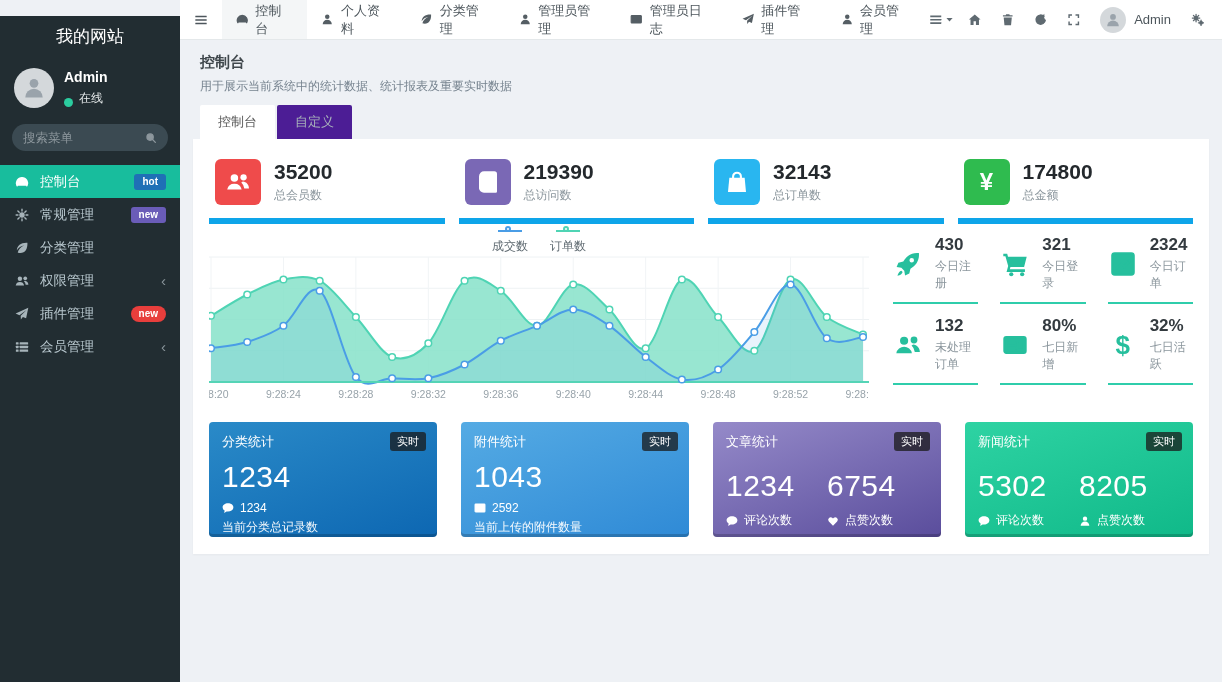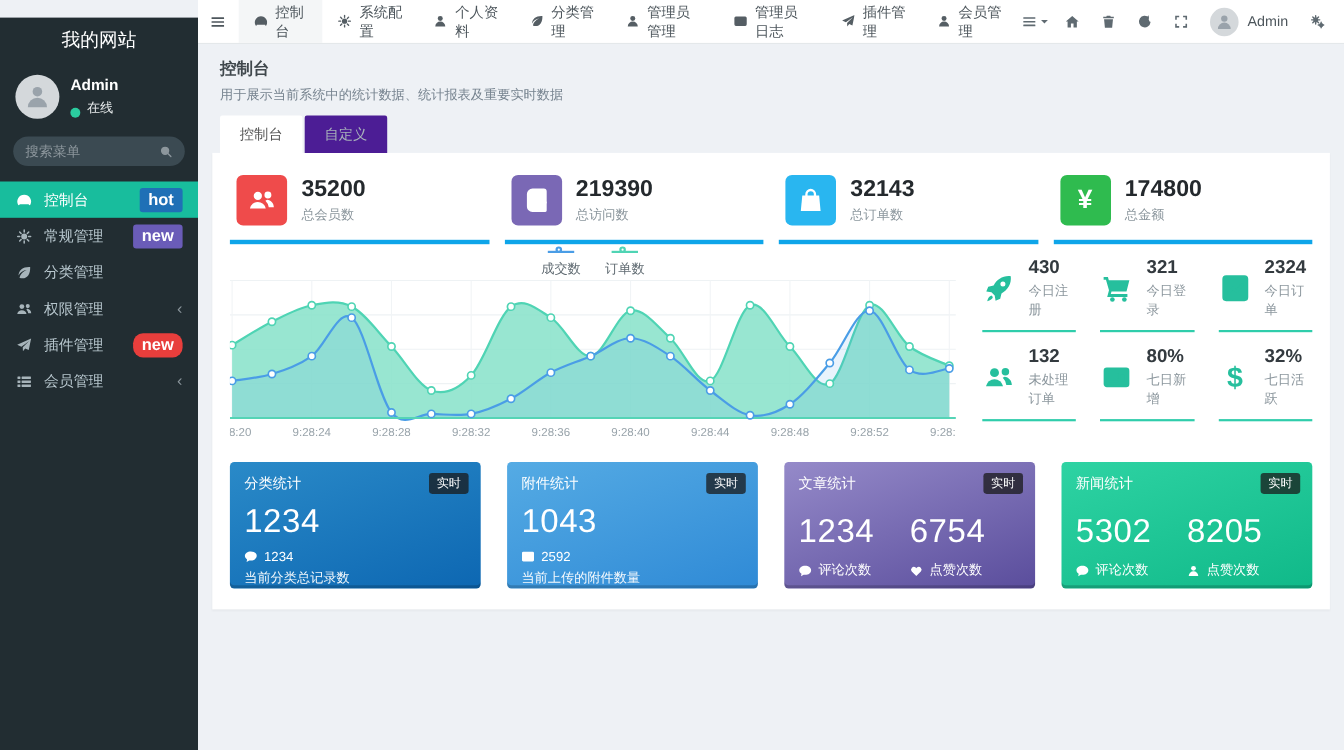--- a/index.html
+++ b/index.html
@@ -21,21 +21,21 @@
   .search-box { margin:4px 12px 14px; height:27px; background:#3b4a52; border-radius:14px; display:flex; align-items:center; padding:0 11px; gap:6px; }
   .search-box input { flex:1; background:transparent; border:none; outline:none; color:#ccc; font-size:12.5px; min-width:0; }
   .search-box input::placeholder { color:#8d979d; }
   .search-box .ic { color:#8d979d; font-size:12px; }
   .menu { margin-top:4px; }
   .menu-item { display:flex; align-items:center; gap:10px; height:33px; padding:0 14px; font-size:13.5px; color:#b8c7ce; cursor:pointer; text-decoration:none; }
   .menu-item .mi-ic { font-size:14px; width:16px; color:#a7b4ba; }
   .menu-item.active { background:#18bd9d; color:#fff; }
   .menu-item.active .mi-ic { color:#fff; }
   .mi-label { flex:1; }
-  .badge { font-size:15px; font-weight:bold; color:#fff; padding:2px 8px; border-radius:3px; line-height:1.2; }
+  .badge { font-size:10px; font-weight:bold; color:#fff; padding:2px 8px; border-radius:3px; line-height:1.2; }
   .badge.pill { border-radius:9px; }
   .chevron { color:#8a959b; font-size:15px; line-height:1; }
 
   
   .topbar { position:absolute; left:180px; top:0; width:1042px; height:40px; background:#fff; border-bottom:1px solid #e4e8ea; display:flex; align-items:stretch; }
   .tb-toggle { width:42px; display:flex; align-items:center; justify-content:center; color:#4d565c; font-size:14px; background:none; border:none; cursor:pointer; }
   .top-tabs { display:flex; align-items:stretch; }
   .top-tab { display:flex; align-items:center; gap:7px; padding:0 14px; font-size:13px; color:#4d565c; cursor:pointer; }
   .top-tab .ic { font-size:12.5px; color:#555e64; }
   .top-tab.active { background:#f4f6f7; }
@@ -51,21 +51,21 @@
   .page-header { padding:13px 20px 0; }
   .page-title { font-size:15px; font-weight:bold; color:#40484d; }
   .page-subtitle { font-size:12px; color:#76838f; margin-top:6px; }
   .content-tabs { display:flex; margin:10px 0 0 20px; }
   .ct-tab { padding:8px 18px; font-size:13px; border-radius:2px 2px 0 0; cursor:pointer; }
   .ct-tab.active { background:#fff; color:#555; }
   .ct-tab.inactive { background:#4c1d95; color:#a8b2ba; margin-left:2px; }
   .panel { margin:0 13px; background:#fff; padding:12px 16px; height:415px; overflow:hidden; box-shadow:0 1px 2px rgba(0,0,0,0.04); }
 
   .summary-row { display:grid; grid-template-columns:repeat(4,1fr); gap:14px; }
-  .sum-box { display:flex; align-items:center; gap:13px; padding:8px 6px 13px; border-bottom:4px solid #0ea5e9; }
+  .sum-box { display:flex; align-items:center; gap:13px; padding:8px 6px 13px; border-bottom:6px solid #0ea5e9; }
   .tile { width:46px; height:46px; border-radius:6px; color:#fff; display:flex; align-items:center; justify-content:center; font-size:24px; }
   .sum-num { font-size:21px; font-weight:bold; color:#24292d; line-height:1.1; }
   .sum-label { font-size:12px; color:#8b969d; margin-top:4px; }
 
   .middle-row { display:flex; margin-top:8px; }
   .chart-wrap { width:660px; }
   .chart-legend { height:20px; display:flex; justify-content:center; align-items:center; gap:22px; font-size:12px; color:#5f6a71; }
   .lg-item { display:inline-flex; align-items:center; gap:6px; cursor:pointer;flex-direction:column; }
   .lg-mark { position:relative; width:24px; height:2px; display:inline-block; }
   .lg-ring { position:absolute; left:7px; top:-4px; width:6px; height:6px; border:2px solid; border-radius:50%; background:#fff; }
@@ -202,29 +202,20 @@
   <nav class="top-tabs">
     <span class="top-tab active">
       <span class="ic">
           <svg viewBox="0 0 16 16" fill="none" stroke="currentColor" stroke-linecap="round" stroke-linejoin="round" stroke-width="1.7">
             <path d="M2.4 12.3a6.3 6.3 0 1 1 11.2 0"></path>
             <path d="m8 9.6 2.9-3.7"></path>
             <circle cx="8" cy="9.6" r="1" fill="currentColor" stroke="none"></circle>
           </svg>
         </span>
       <span>控制台</span>
-    </span>
-    <span class="top-tab">
-      <span class="ic">
-          <svg viewBox="0 0 16 16" fill="none" stroke="currentColor" stroke-linecap="round" stroke-linejoin="round" stroke-width="1.6">
-            <circle cx="8" cy="8" r="2.3"></circle>
-            <path d="M8 1.3v2.1M8 12.6v2.1M1.3 8h2.1M12.6 8h2.1M3.3 3.3l1.5 1.5M11.2 11.2l1.5 1.5M12.7 3.3l-1.5 1.5M4.8 11.2l-1.5 1.5"></path>
-          </svg>
-        </span>
-      <span>系统配置</span>
     </span>
     <span class="top-tab">
       <span class="ic">
           <svg viewBox="0 0 16 16">
             <circle cx="8" cy="4.9" r="2.9"></circle>
             <path d="M2.2 14.3a5.8 5.8 0 0 1 11.6 0z"></path>
           </svg>
         </span>
       <span>个人资料</span>
     </span>

